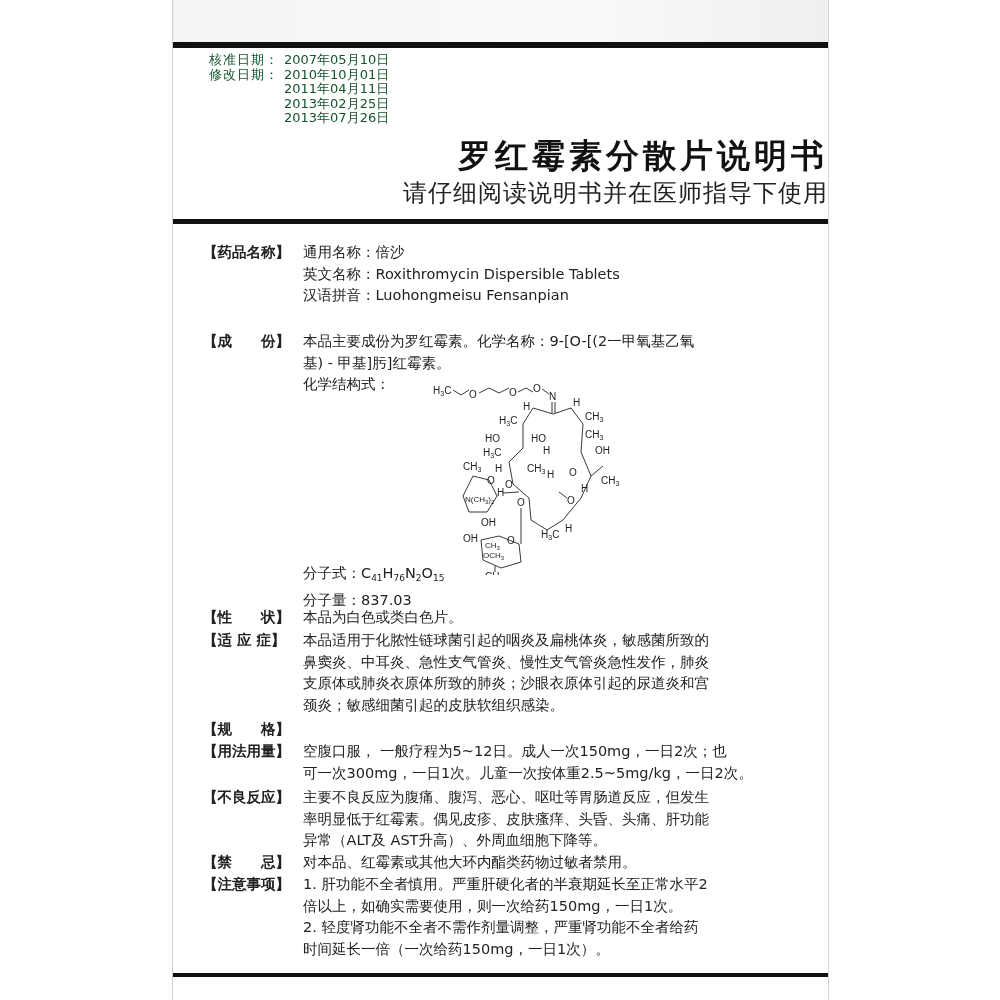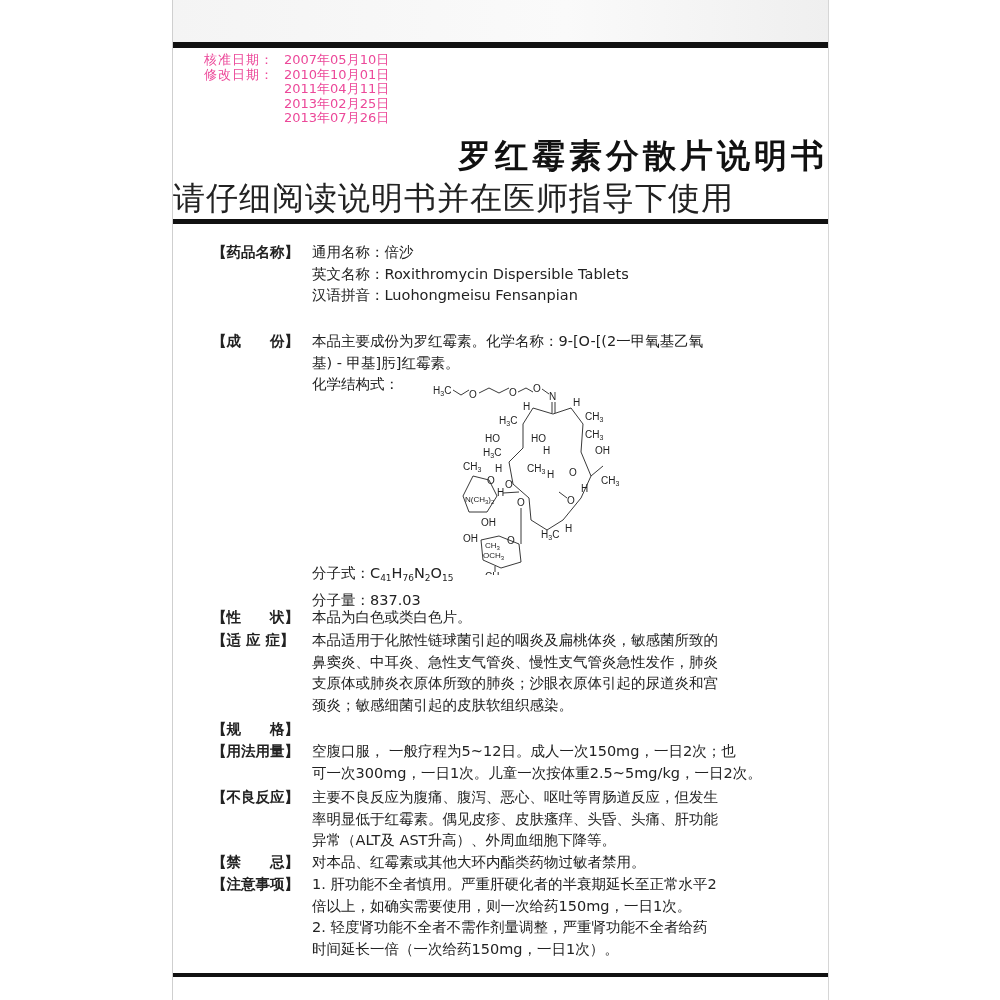--- a/index.html
+++ b/index.html
@@ -14,36 +14,36 @@
   .top-band {
     position: absolute; left: 0; top: 0; width: 100%; height: 42px;
     background: linear-gradient(90deg, #f4f4f4, #fafafa 60%, #efefef);
   }
   .rule { position: absolute; left: 0; width: 100%; background: #111; }
   .rule.top { top: 42px; height: 6px; }
   .rule.mid { top: 219px; height: 5px; }
   .rule.bottom { top: 973px; height: 4px; }
 
   .dates {
-    position: absolute; left: 31px; top: 53px; font-size: 13px; line-height: 14.5px; color: #ec4899;
+    position: absolute; left: 31px; top: 53px; font-size: 13px; line-height: 14.5px; color: #14532d; text-align: center;
   }
   .date-row { display: flex; }
   .date-label { width: 80px; letter-spacing: 1px; }
   .date-val { }
 
   .title {
     position: absolute; left: 0; width: 100%; top: 134px; text-align: right;
     font-size: 33px; font-weight: bold; letter-spacing: 4px; color: #111;
   }
   .subtitle {
-    position: absolute; left: 0; width: 100%; top: 177px; text-align: left;
-    font-size: 32px; letter-spacing: 1px; color: #222;
-  }
-
-  .section { position: absolute; left: 39px; width: 610px; font-size: 14.5px; line-height: 21.5px; color: #222; }
+    position: absolute; left: 0; width: 100%; top: 177px; text-align: right;
+    font-size: 24px; letter-spacing: 1px; color: #222;
+  }
+
+  .section { position: absolute; left: 30px; width: 610px; font-size: 14.5px; line-height: 21.5px; color: #222; }
   .section .lbl {
     position: absolute; left: 0; top: 0; width: 100px; font-weight: bold; white-space: pre;
   }
   .section .body { margin-left: 100px; }
   .section .line { white-space: nowrap; }
   .struct {
     position: absolute; left: 250px; top: 380px; width: 230px; height: 195px;
   }
   sub { font-size: 9px; vertical-align: -3px; }
 </style>

